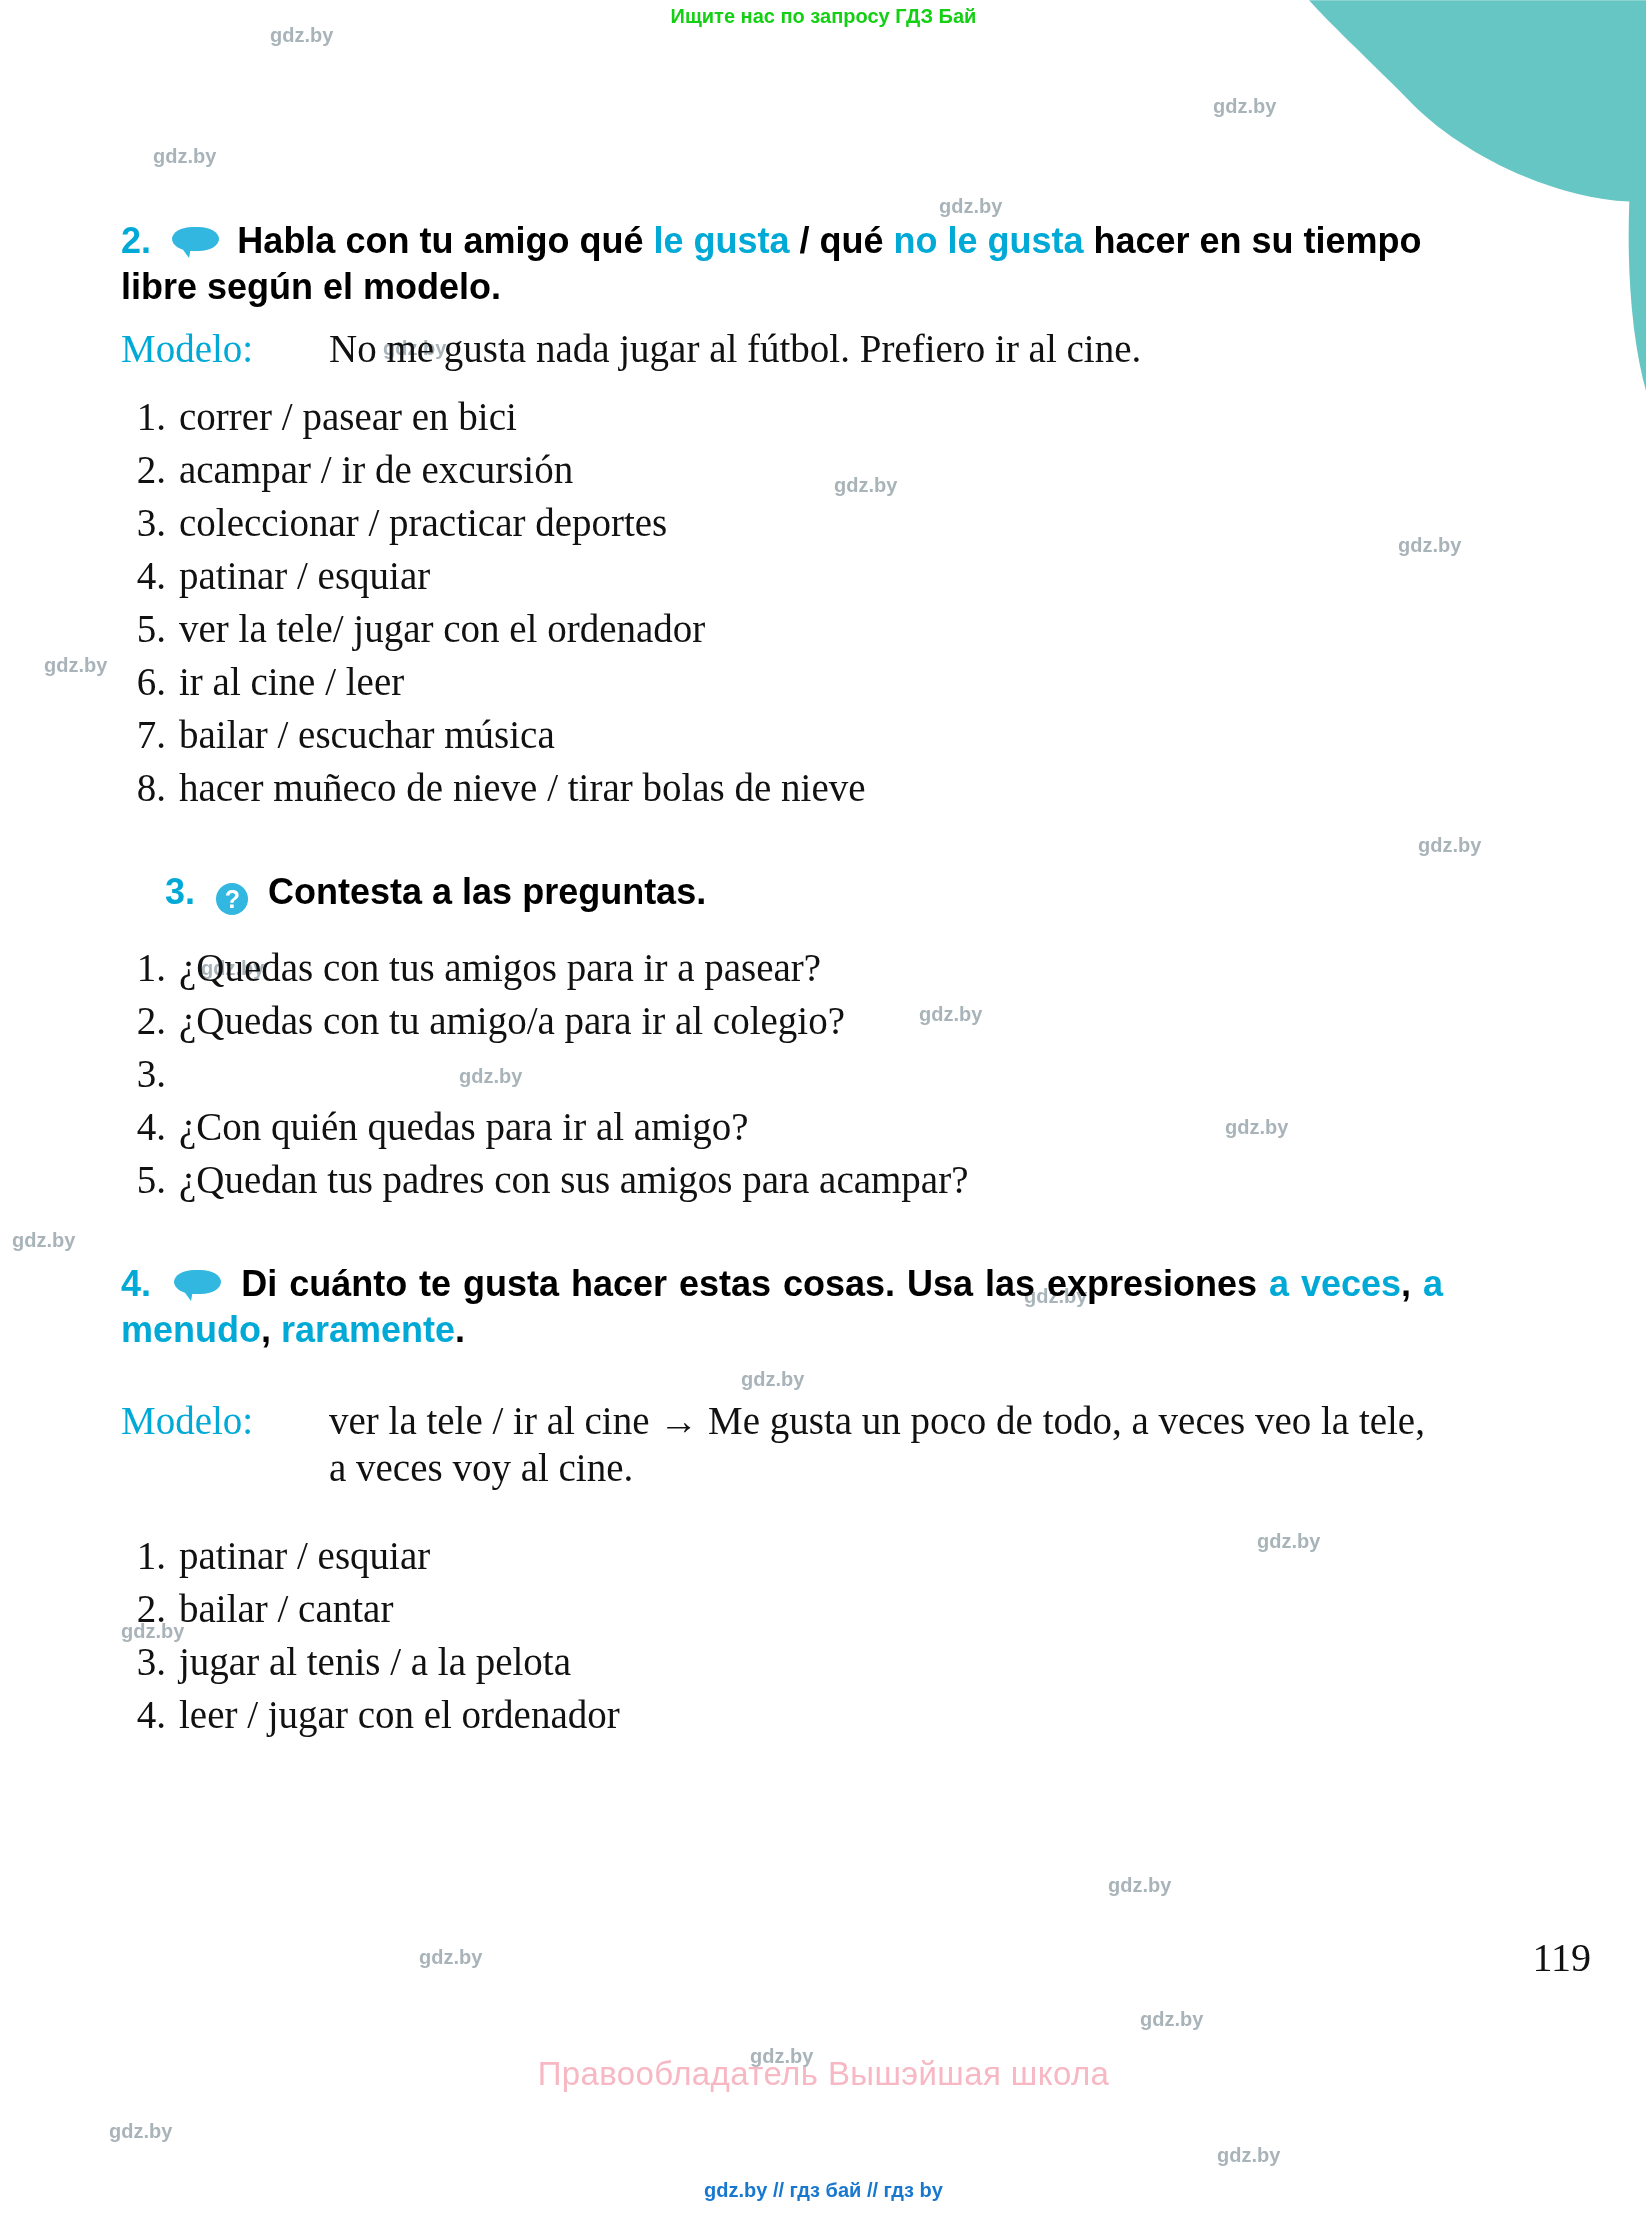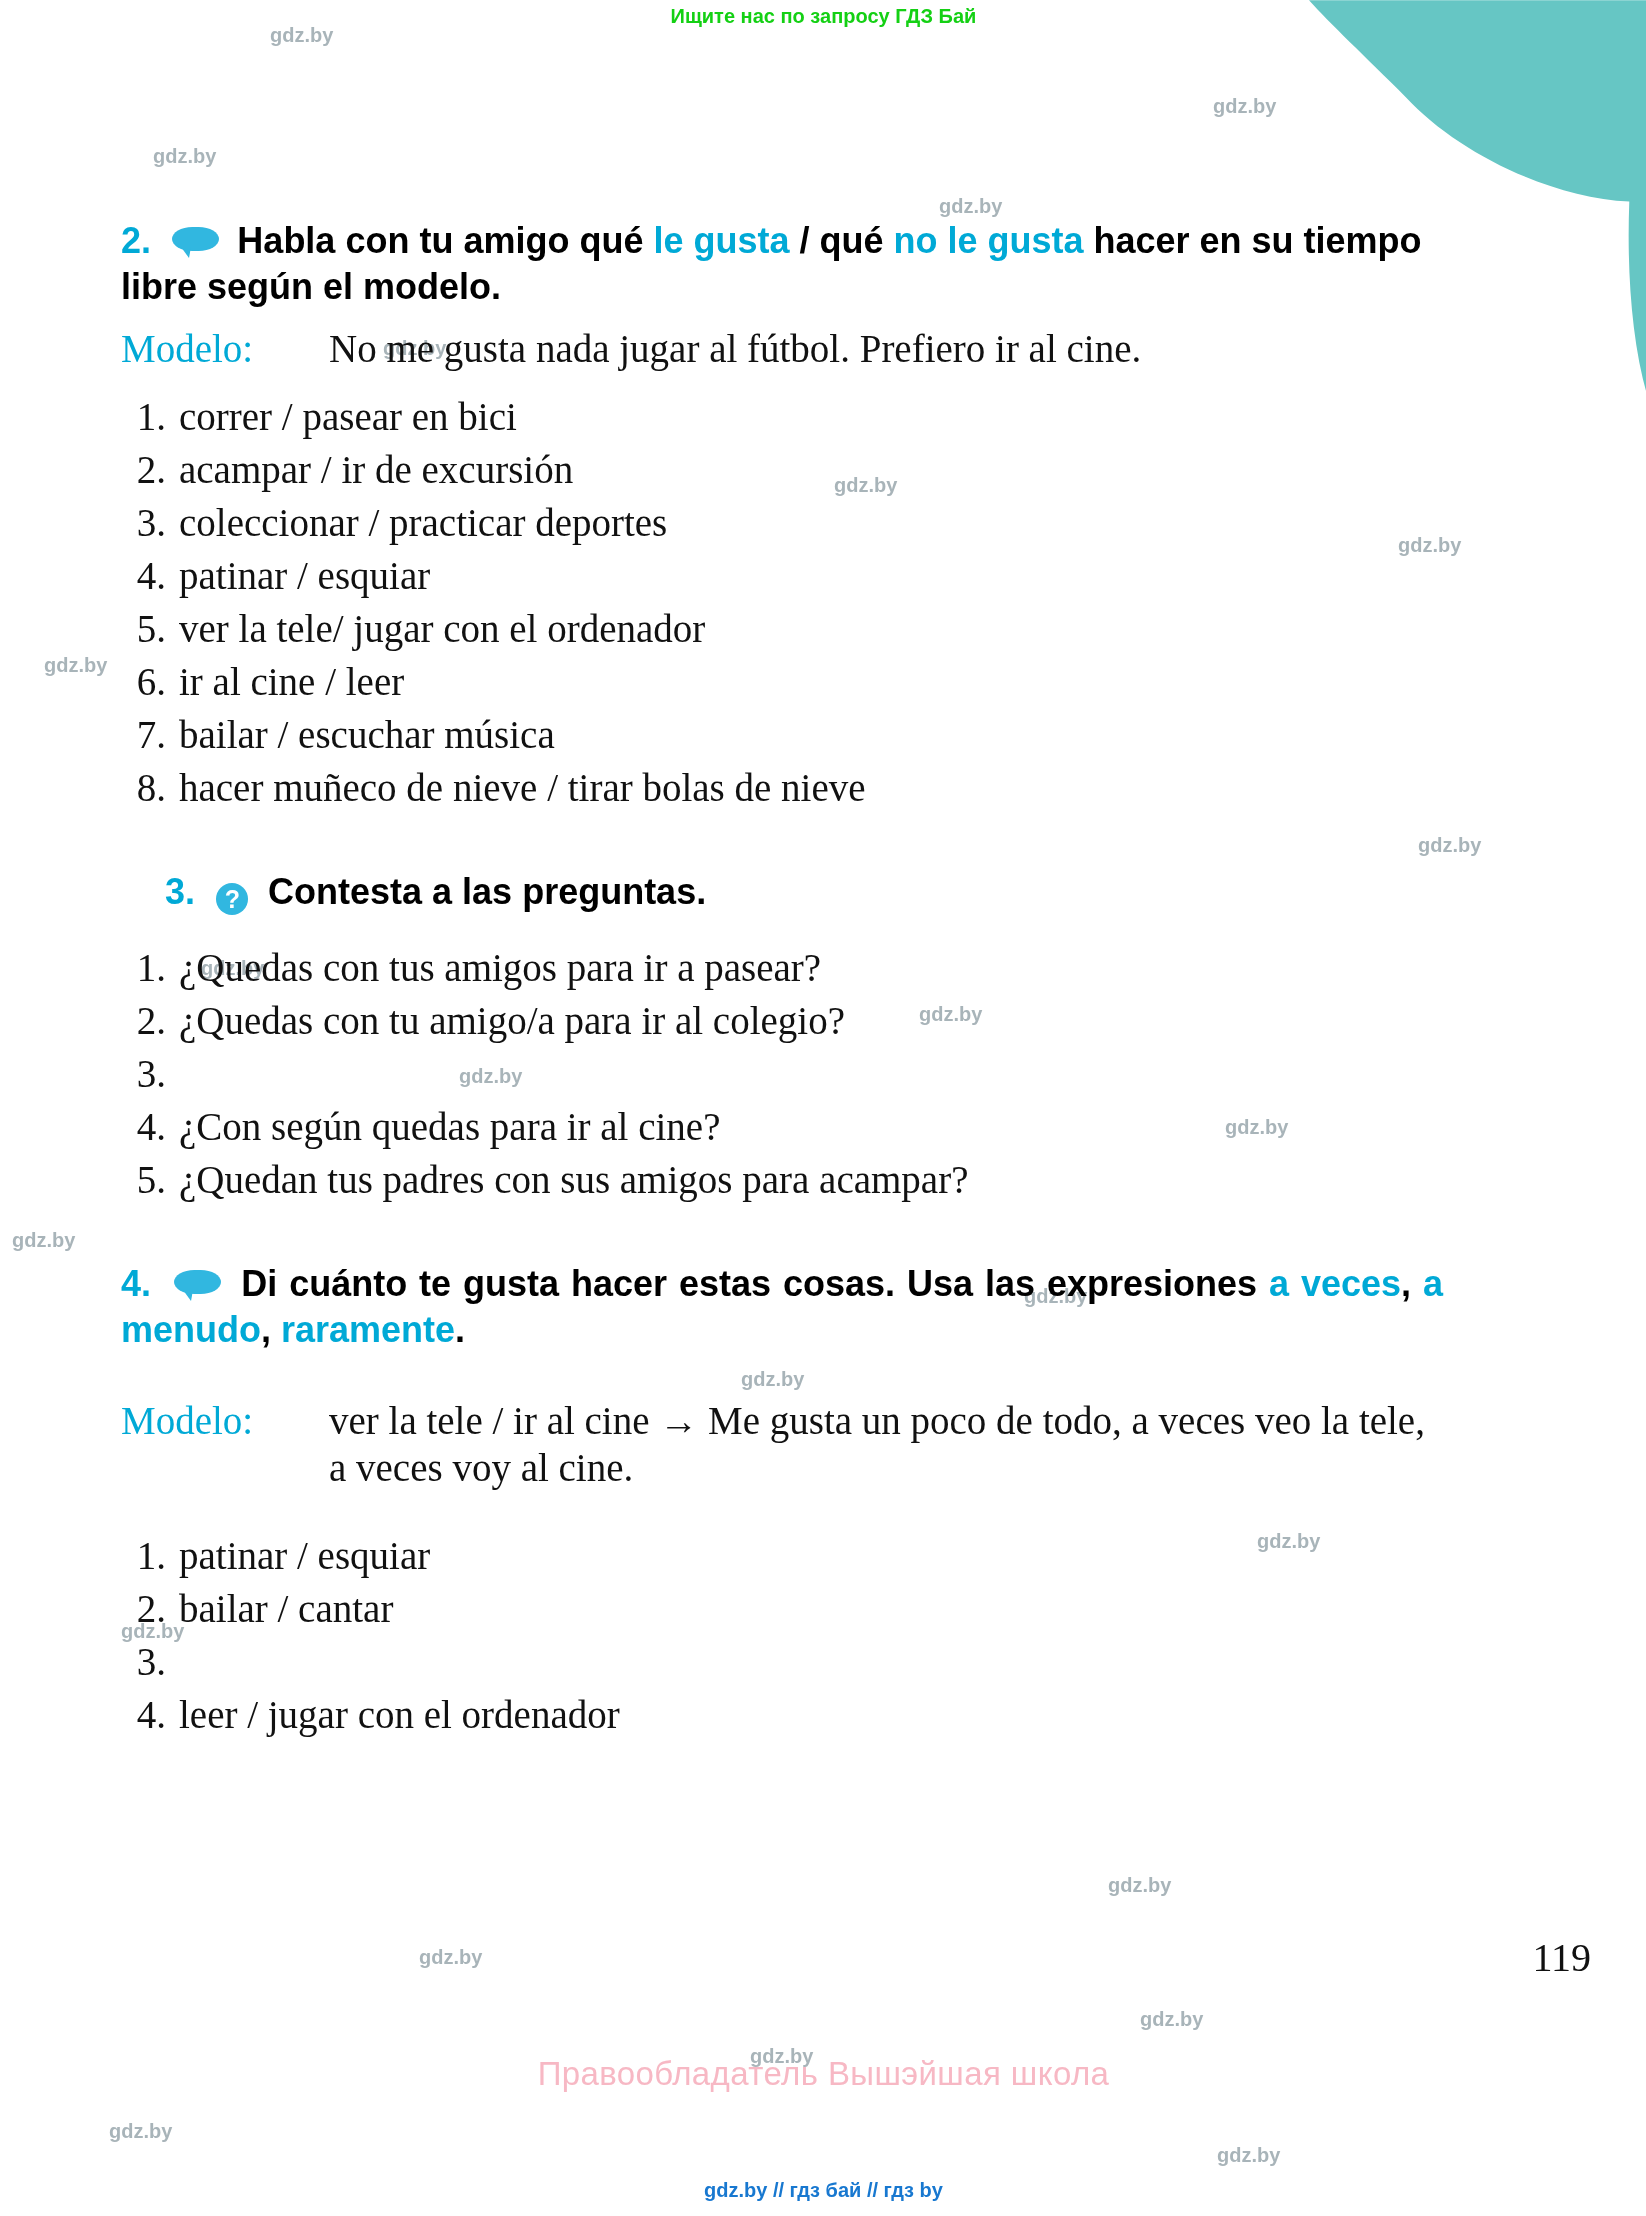--- a/index.html
+++ b/index.html
@@ -302,21 +302,21 @@
           </li>
         <li>
             <span class="n">2.</span>
             <span>¿Quedas con tu amigo/a para ir al colegio?</span>
           </li>
         <li>
             <span class="n">3.</span>
           </li>
         <li>
             <span class="n">4.</span>
-            <span>¿Con según quedas para ir al cine?</span>
+            <span>¿Con quién quedas para ir al amigo?</span>
           </li>
         <li>
             <span class="n">5.</span>
             <span>¿Quedan tus padres con sus amigos para acampar?</span>
           </li>
       </ol>
     </div>
 
     <div class="gap-lg"></div>
 
@@ -340,20 +340,21 @@
         <li>
             <span class="n">1.</span>
             <span>patinar / esquiar</span>
           </li>
         <li>
             <span class="n">2.</span>
             <span>bailar / cantar</span>
           </li>
         <li>
             <span class="n">3.</span>
+            <span>jugar al tenis / a la pelota</span>
           </li>
         <li>
             <span class="n">4.</span>
             <span>leer / jugar con el ordenador</span>
           </li>
       </ol>
     </div>
 
   </div>
 

